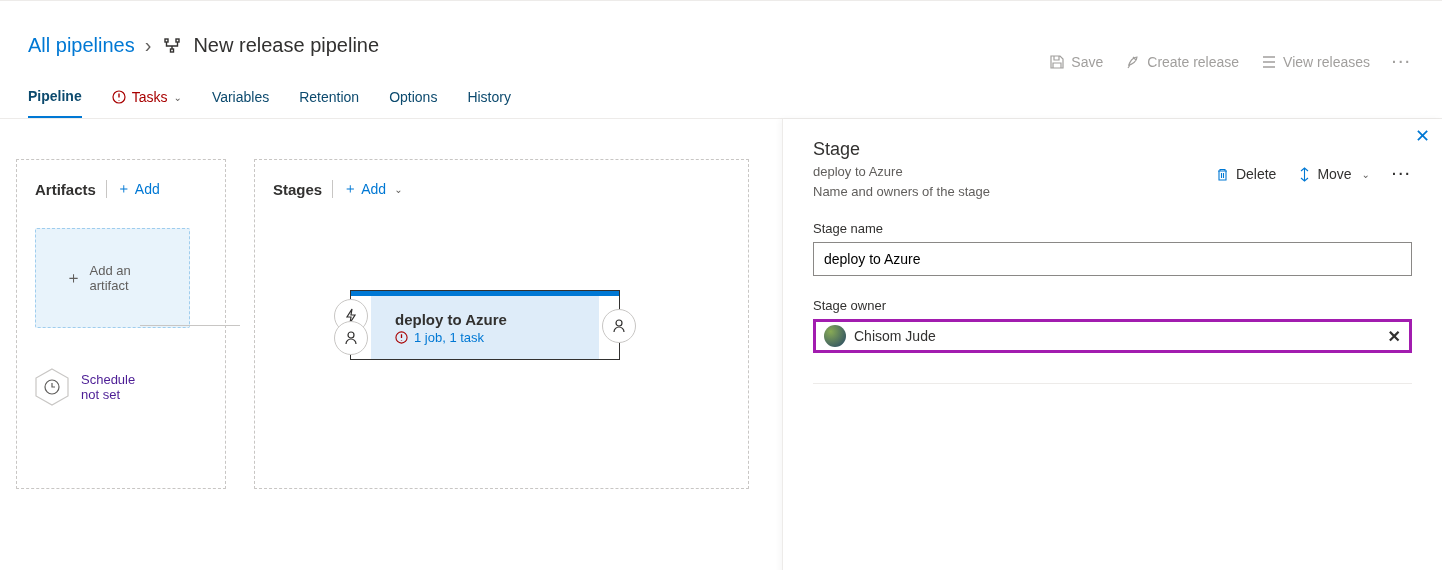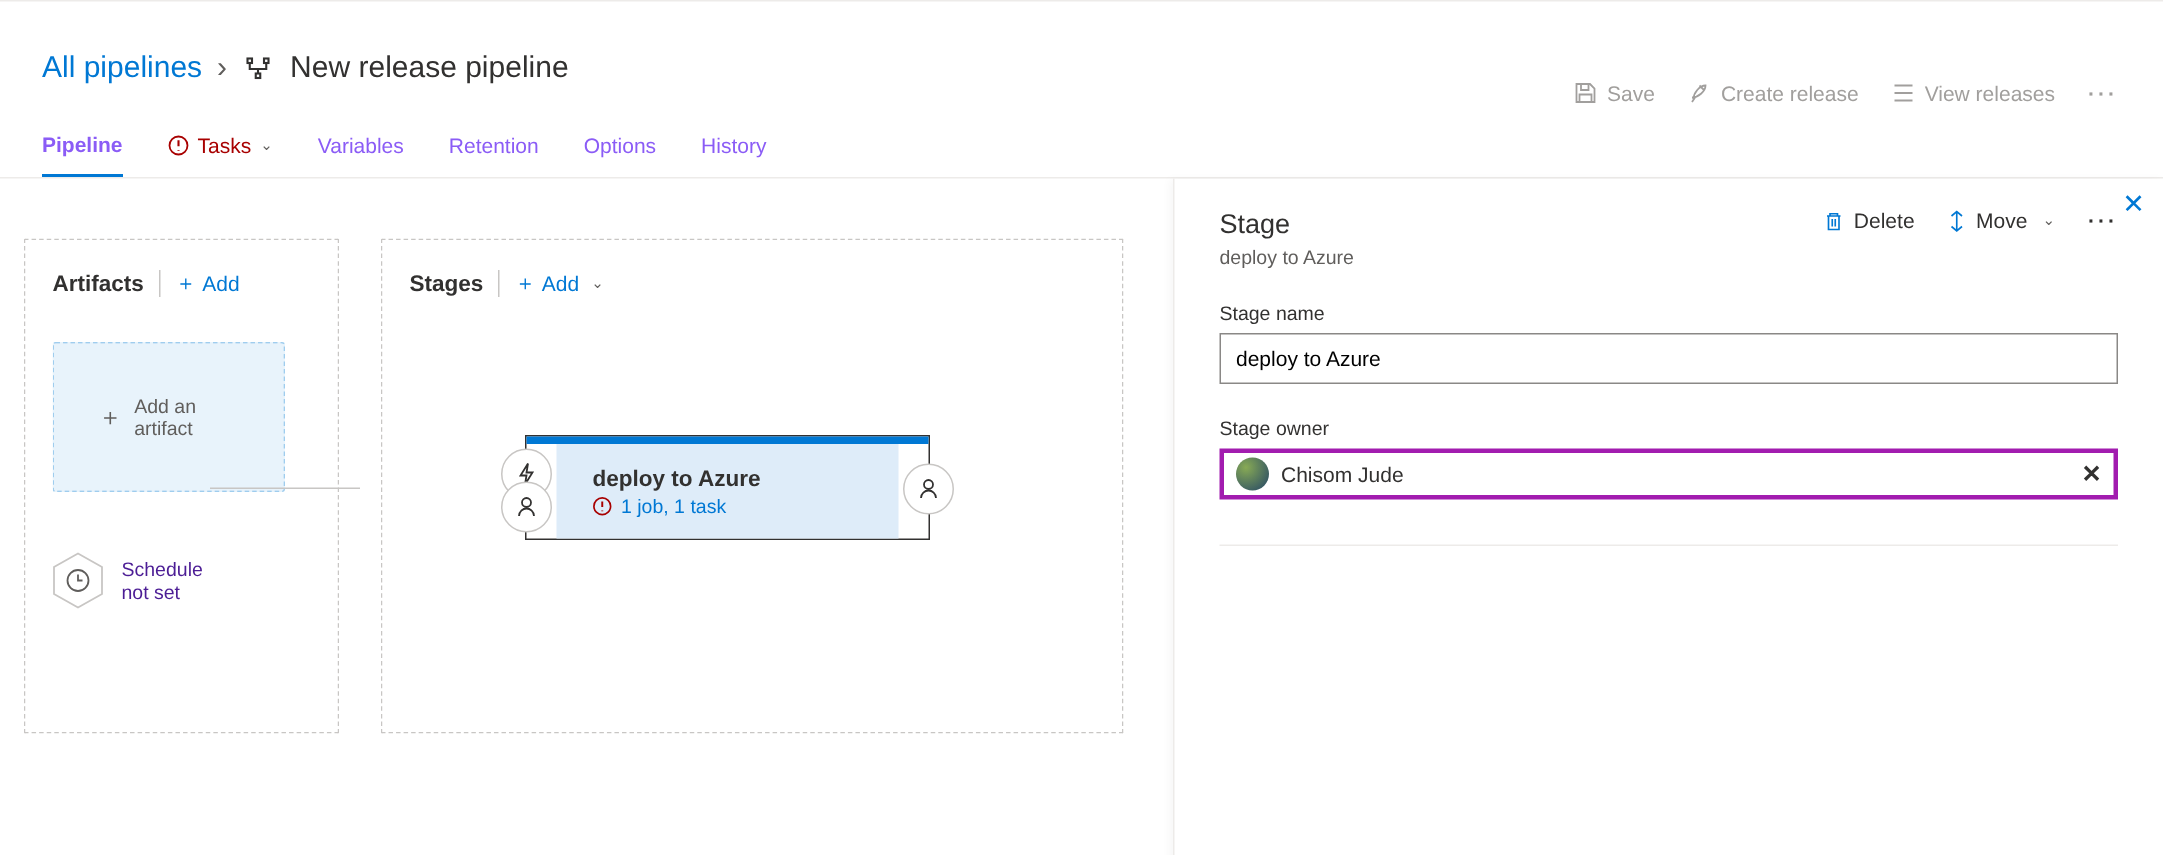--- a/index.html
+++ b/index.html
@@ -13,21 +13,21 @@
   .breadcrumb .icon-box { display:inline-flex; align-items:center; justify-content:center; width:22px; height:22px;}
   .breadcrumb .title { color: #323130; }
 
   .header-actions { display: flex; align-items: center; gap: 22px; color: #a19f9d; font-size: 14px; margin-top: 33px; }
   .header-actions .act { display: flex; align-items: center; gap: 6px; cursor: pointer; }
   .header-actions svg { stroke: #a19f9d; fill: none; }
   .more-dots { letter-spacing: 2px; font-weight: bold; }
 
   
   .tabs { display: flex; gap: 30px; padding: 0 28px; border-bottom: 1px solid #edebe9; font-size: 14px; }
-  .tab { padding: 8px 0 12px 0; cursor: pointer; color: #8b5cf6; display:flex; align-items:center; gap:6px;}
+  .tab { padding: 8px 0 12px 0; cursor: pointer; color: #0c4a6e; display:flex; align-items:center; gap:6px;}
   .tab.active { border-bottom: 2px solid #0078d4; font-weight: 600; }
   .tab.warn { color: #a80000; }
   .tab.warn svg { stroke:#a80000; }
   .tab .chev-down { font-size: 10px; color:#605e5c;}
 
   
   .main { display: flex; height: calc(100% - 110px); }
   .canvas { flex: 1; padding: 40px 16px; position: relative; }
   .canvas-inner { display:flex; gap:28px; align-items:flex-start;}
 
@@ -61,21 +61,21 @@
   .circle-right { right:-17px; top:18px;}
 
   .connector { position:absolute; left:-115px; top:165px; width:100px; height:1px; background:#c8c6c4;}
 
   
   .panel { width: 660px; border-left: 1px solid #edebe9; box-shadow: -2px 0 6px rgba(0,0,0,.04); padding: 20px 30px 30px 30px; position:relative; overflow:auto;}
   .panel-close { position:absolute; right:12px; top:6px; color:#0078d4; font-size:18px; cursor:pointer;}
   .panel-header { display:flex; justify-content:space-between; align-items:flex-start;}
   .panel-title { font-size:18px;}
   .panel-sub { font-size:13px; color:#605e5c; margin-top:4px;}
-  .panel-actions { display:flex; align-items:flex-start; gap:22px; color:#323130; font-size:14px;}
+  .panel-actions { display:flex; align-items:flex-start; gap:22px; color:#323130; font-size:14px;margin-top:27px;}
   .panel-actions .pact { display:flex; align-items:center; gap:6px; cursor:pointer;}
   .panel-actions svg { stroke:#0078d4; fill:none;}
 
   .prop-header { display:flex; align-items:center; gap:8px; margin-top:34px; font-size:15px;}
   .prop-desc { color:#605e5c; font-size:13px; margin-top:2px;}
 
   .field-label { font-size:13px; margin-top:22px; margin-bottom:6px;}
   .text-input { width:100%; border:1px solid #8a8886; padding:6px 10px; font-size:14px; height:34px;}
   .owner-box { width:100%; border:3px solid #a21caf; padding:4px 8px; display:flex; align-items:center; justify-content:space-between; height:34px;}
   .owner-left { display:flex; align-items:center; gap:8px; font-size:14px;}
@@ -236,20 +236,21 @@
           <svg width="13" height="15" viewBox="0 0 13 15">
               <path d="M6.5 1v13 M3 4l3.5-3 3.5 3 M3 11l3.5 3 3.5-3" stroke-width="1.1"></path>
             </svg>
           <span>Move</span>
           <span class="chev-sm">⌄</span>
         </div>
         <div class="more-dots" style="color:#323130">···</div>
       </div>
     </div>
 
+    <div class="prop-desc">Name and owners of the stage</div>
 
     <div class="field-label">Stage name</div>
     <input class="text-input" value="deploy to Azure" style="">
 
     <div class="field-label">Stage owner</div>
     <div class="owner-box">
       <div class="owner-left">
         <div class="avatar"></div>
         <span>Chisom Jude</span>
       </div>

